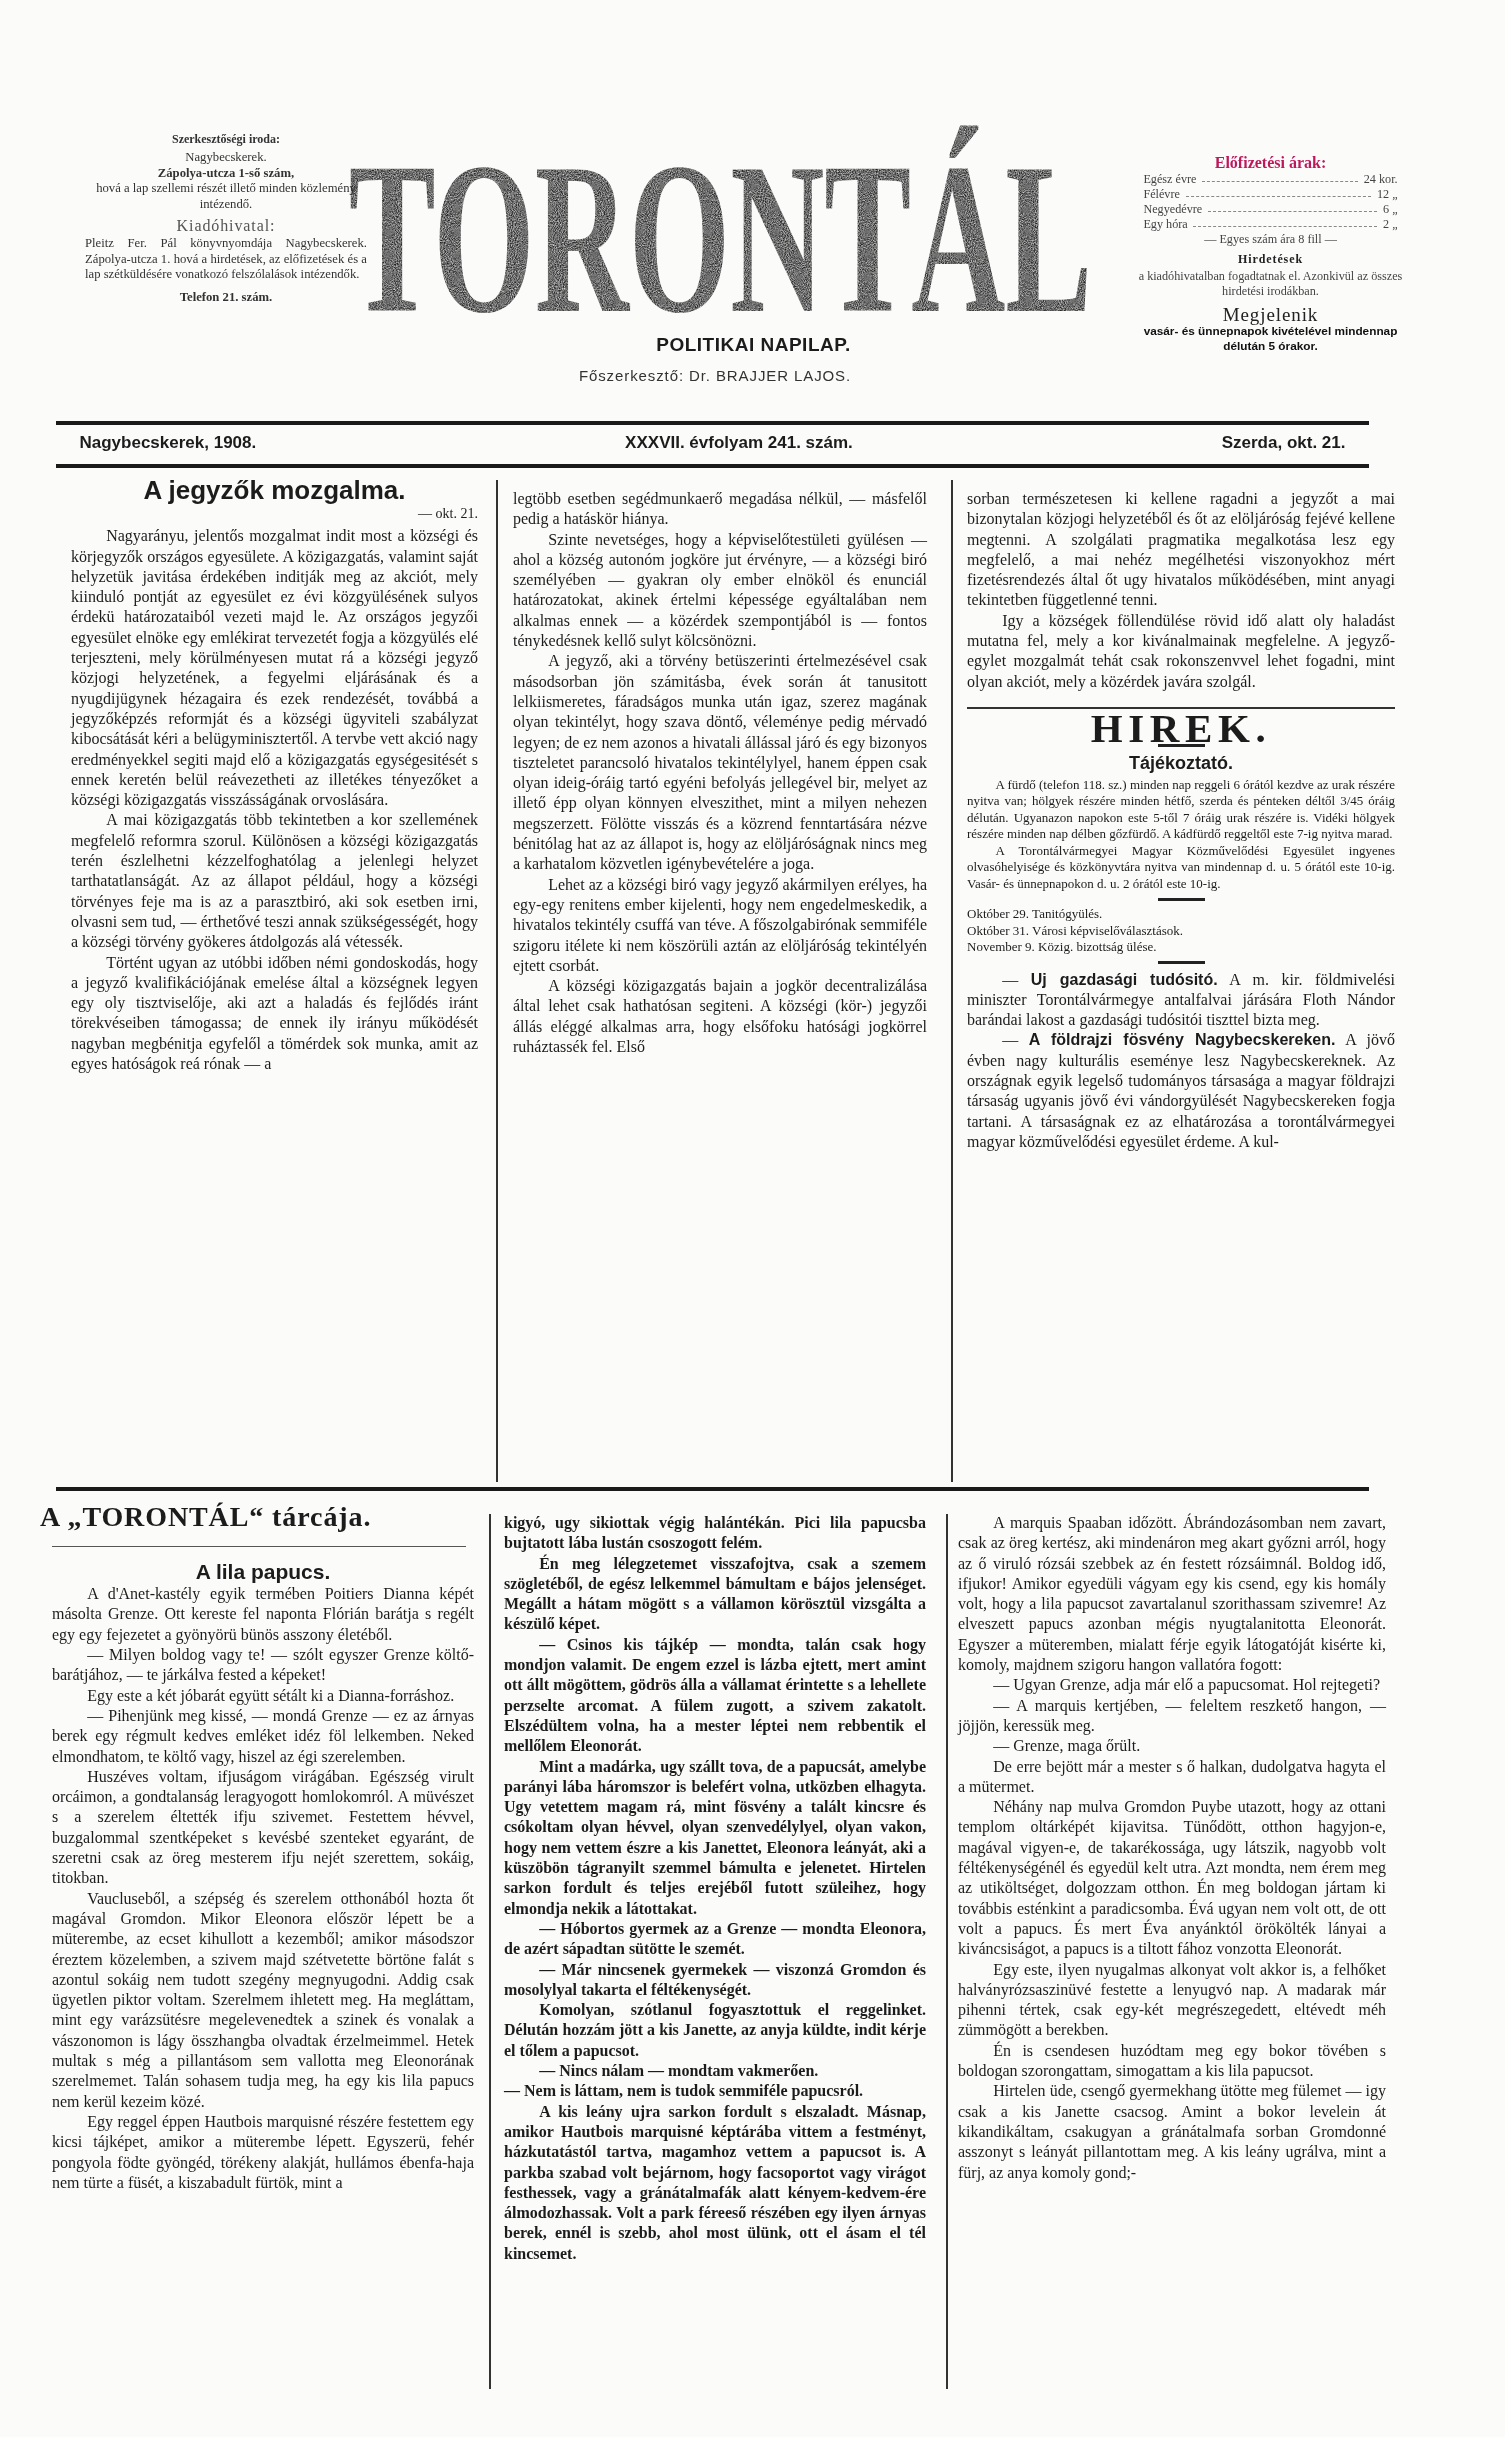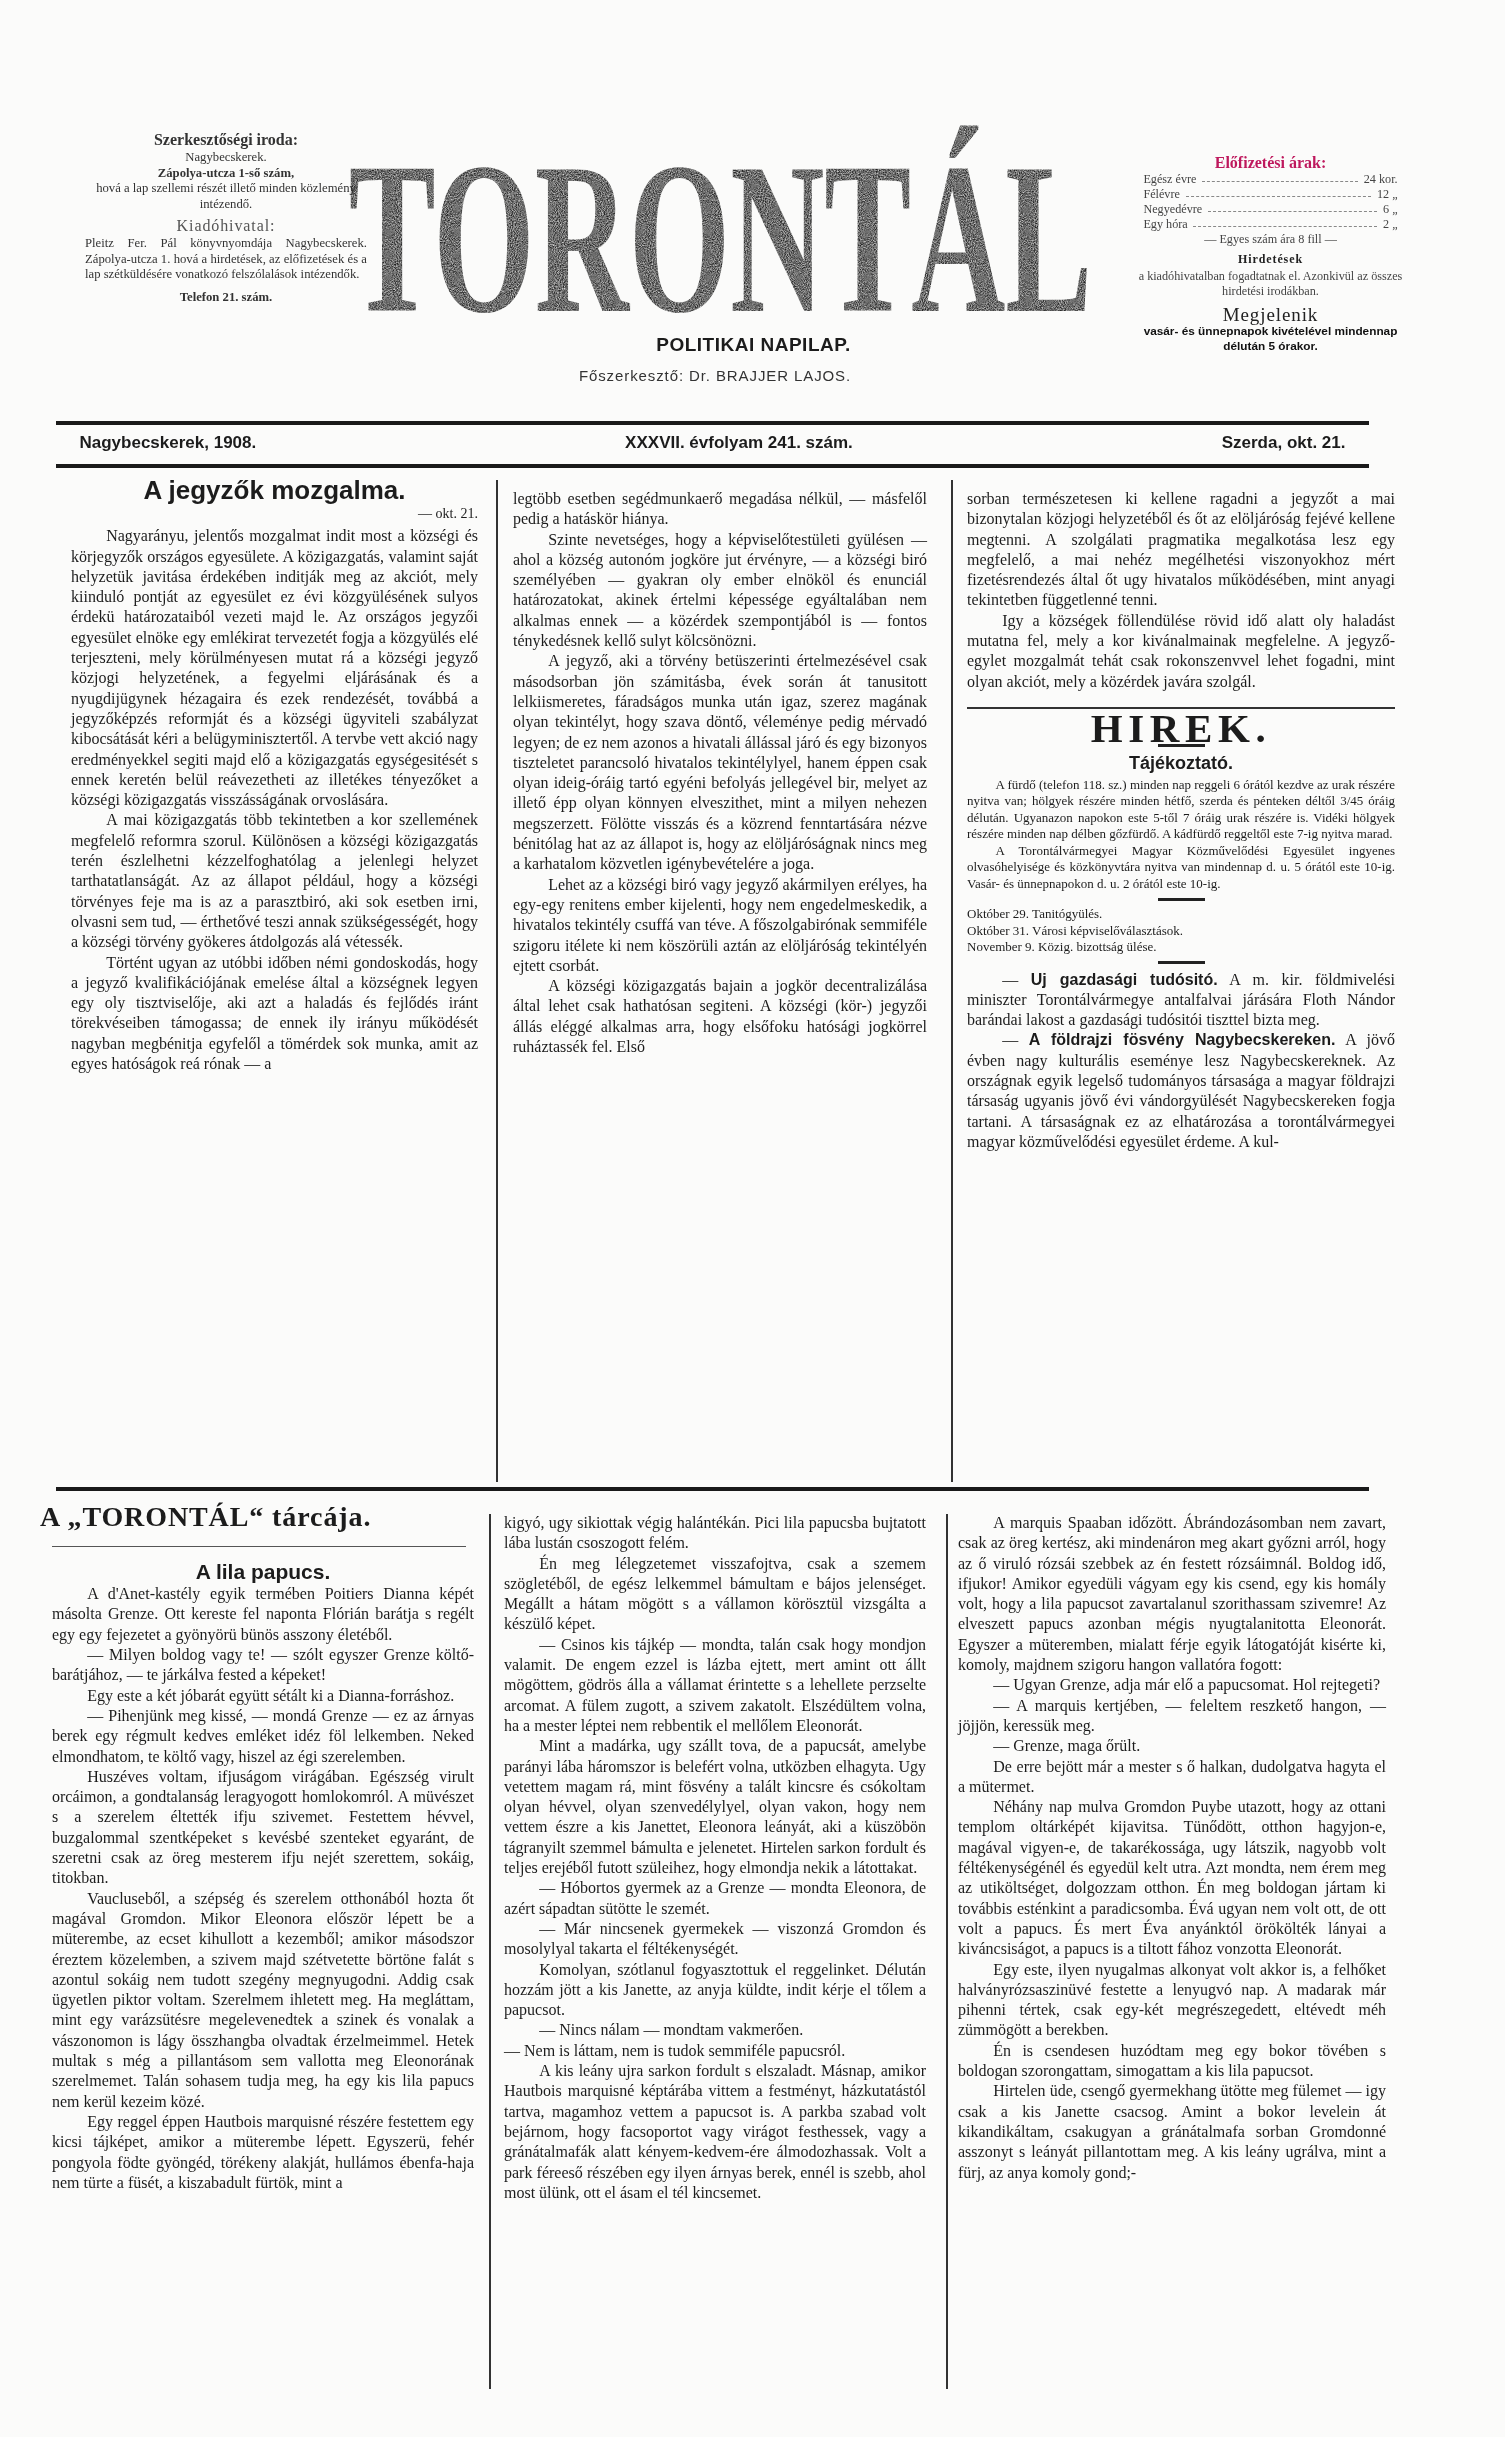--- a/index.html
+++ b/index.html
@@ -1,21 +1,21 @@
 <!DOCTYPE html>
 <html style="font-size:15px"><head>
 <meta charset="utf-8">
 <style>
   html, body { margin:0; padding:0; background:#fbfbfa; }
   body { width:1506px; height:2438px; position:relative; overflow:hidden; color:#1c1c1c;
          font-family:"Liberation Serif", "DejaVu Serif", serif; }
   .abs { position:absolute; }
   
   .left-box { left:85px; top:132px; width:282px; text-align:center; font-size:12.7px; line-height:15.5px; color:#333; }
-  .left-box .h { font-weight:bold; font-size:16px; margin-bottom:2.8px; }
+  .left-box .h { font-weight:bold; font-size:12px; margin-bottom:2.8px; }
   .left-box .h2 { font-size:16px; letter-spacing:0.9px; margin:5.6px 0 2.8px; color:#555; }
   .left-box .tel { font-weight:bold; margin-top:7.5px; }
   .logo { left:344px; top:118px; width:753px; height:207px; }
   .logo svg { width:100%; height:100%; }
   .sub1 { left:584px; top:334px; width:339px; text-align:center; font-family:"Liberation Sans", sans-serif; font-weight:bold; font-size:19px; letter-spacing:0.5px; }
   .sub2 { left:508px; top:367px; width:414px; text-align:center; font-family:"Liberation Sans", sans-serif; font-size:15px; letter-spacing:0.9px; color:#333; }
   .right-box { left:1134px; top:155px; width:273px; text-align:center; font-size:12.2px; line-height:15px; color:#444; }
   .right-box .h { font-weight:bold; font-size:16px; color:#be185d; margin-bottom:1.9px; }
   .price { display:flex; justify-content:center; padding:0 9.4px; }
   .price .dash { flex:1; border-bottom:0.9px dashed #888; margin:0 5.6px 4.7px; }
@@ -151,21 +151,21 @@
   <div class="lila">A lila papucs.</div>
   <p>A d'Anet-kastély egyik termében Poitiers Dianna képét másolta Grenze. Ott kereste fel naponta Flórián barátja s regélt egy egy fejezetet a gyönyörü bünös asszony életéből.</p>
   <p>— Milyen boldog vagy te! — szólt egyszer Grenze költő-barátjához, — te járkálva fested a képeket!</p>
   <p>Egy este a két jóbarát együtt sétált ki a Dianna-forráshoz.</p>
   <p>— Pihenjünk meg kissé, — mondá Grenze — ez az árnyas berek egy régmult kedves emléket idéz föl lelkemben. Neked elmondhatom, te költő vagy, hiszel az égi szerelemben.</p>
   <p>Huszéves voltam, ifjuságom virágában. Egészség virult orcáimon, a gondtalanság leragyogott homlokomról. A müvészet s a szerelem éltették ifju szivemet. Festettem hévvel, buzgalommal szentképeket s kevésbé szenteket egyaránt, de szeretni csak az öreg mesterem ifju nejét szerettem, sokáig, titokban.</p>
   <p>Vaucluseből, a szépség és szerelem otthonából hozta őt magával Gromdon. Mikor Eleonora először lépett be a müterembe, az ecset kihullott a kezemből; amikor másodszor éreztem közelemben, a szivem majd szétvetette börtöne falát s azontul sokáig nem tudott szegény megnyugodni. Addig csak ügyetlen piktor voltam. Szerelmem ihletett meg. Ha megláttam, mint egy varázsütésre megelevenedtek a szinek és vonalak a vászonomon is lágy összhangba olvadtak érzelmeimmel. Hetek multak s még a pillantásom sem vallotta meg Eleonorának szerelmemet. Talán sohasem tudja meg, ha egy kis lila papucs nem kerül kezeim közé.</p>
   <p>Egy reggel éppen Hautbois marquisné részére festettem egy kicsi tájképet, amikor a müterembe lépett. Egyszerü, fehér pongyola födte gyöngéd, törékeny alakját, hullámos ébenfa-haja nem türte a füsét, a kiszabadult fürtök, mint a</p>
 </div>
 <div class="vline" style="left:489px;top:1514px;height:875px;"></div>
-<div class="col" style="left:504px;top:1513px;width:422px;">
+<div class="col" style="left:504px;top:1513px;width:422px;font-weight:bold;">
   <p class="noind">kigyó, ugy sikiottak végig halántékán. Pici lila papucsba bujtatott lába lustán csoszogott felém.</p>
   <p>Én meg lélegzetemet visszafojtva, csak a szemem szögletéből, de egész lelkemmel bámultam e bájos jelenséget. Megállt a hátam mögött s a vállamon körösztül vizsgálta a készülő képet.</p>
   <p>— Csinos kis tájkép — mondta, talán csak hogy mondjon valamit. De engem ezzel is lázba ejtett, mert amint ott állt mögöttem, gödrös álla a vállamat érintette s a lehellete perzselte arcomat. A fülem zugott, a szivem zakatolt. Elszédültem volna, ha a mester léptei nem rebbentik el mellőlem Eleonorát.</p>
   <p>Mint a madárka, ugy szállt tova, de a papucsát, amelybe parányi lába háromszor is belefért volna, utközben elhagyta. Ugy vetettem magam rá, mint fösvény a talált kincsre és csókoltam olyan hévvel, olyan szenvedélylyel, olyan vakon, hogy nem vettem észre a kis Janettet, Eleonora leányát, aki a küszöbön tágranyilt szemmel bámulta e jelenetet. Hirtelen sarkon fordult és teljes erejéből futott szüleihez, hogy elmondja nekik a látottakat.</p>
   <p>— Hóbortos gyermek az a Grenze — mondta Eleonora, de azért sápadtan sütötte le szemét.</p>
   <p>— Már nincsenek gyermekek — viszonzá Gromdon és mosolylyal takarta el féltékenységét.</p>
   <p>Komolyan, szótlanul fogyasztottuk el reggelinket. Délután hozzám jött a kis Janette, az anyja küldte, indit kérje el tőlem a papucsot.</p>
   <p>— Nincs nálam — mondtam vakmerően.</p>
   <p class="noind">— Nem is láttam, nem is tudok semmiféle papucsról.</p>
   <p>A kis leány ujra sarkon fordult s elszaladt. Másnap, amikor Hautbois marquisné képtárába vittem a festményt, házkutatástól tartva, magamhoz vettem a papucsot is. A parkba szabad volt bejárnom, hogy facsoportot vagy virágot festhessek, vagy a gránátalmafák alatt kényem-kedvem-ére álmodozhassak. Volt a park féreeső részében egy ilyen árnyas berek, ennél is szebb, ahol most ülünk, ott el ásam el tél kincsemet.</p>

